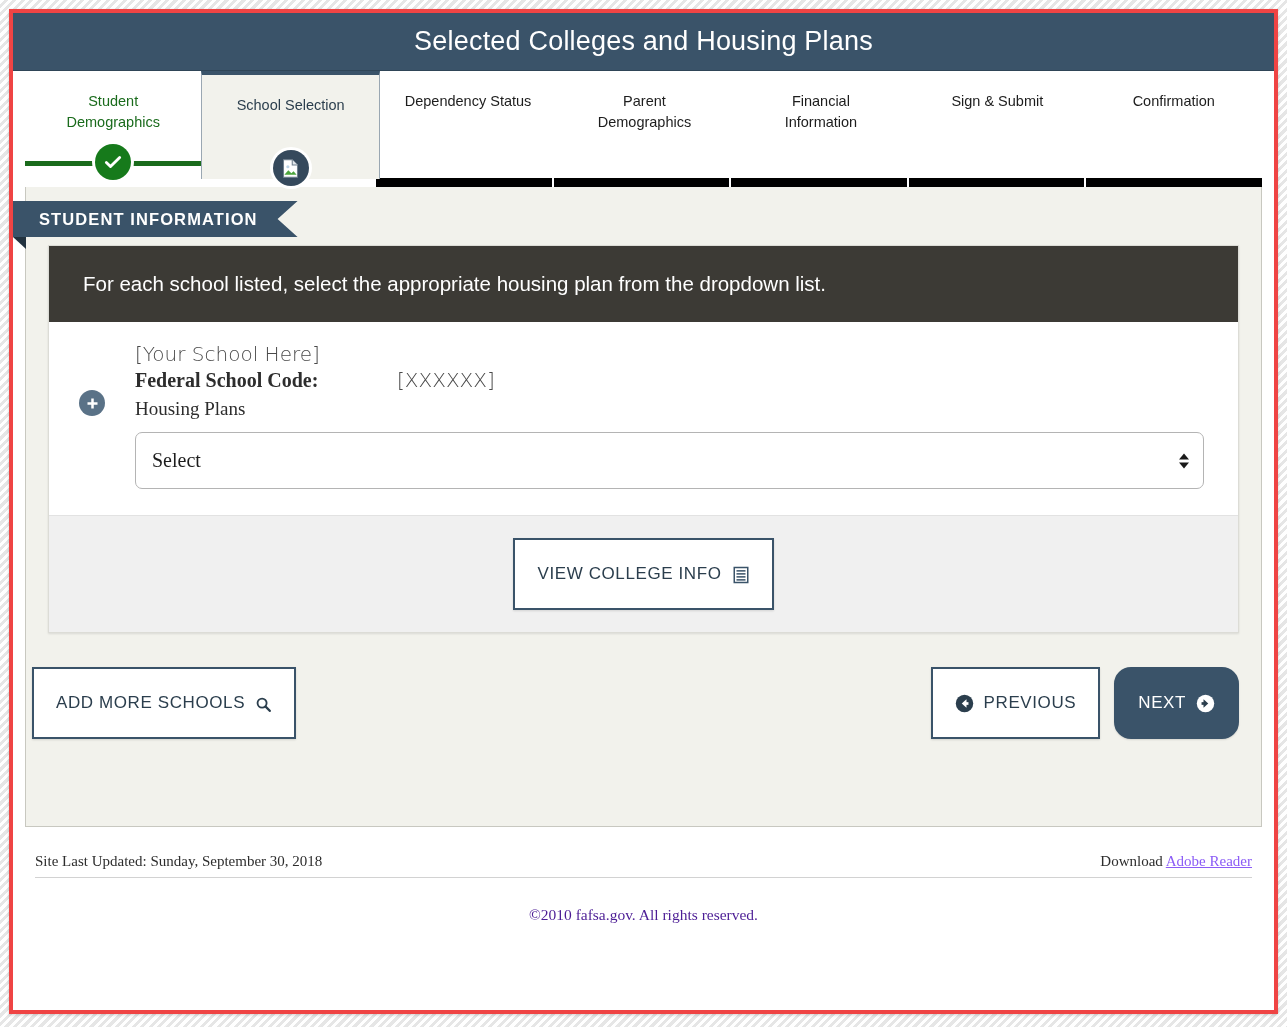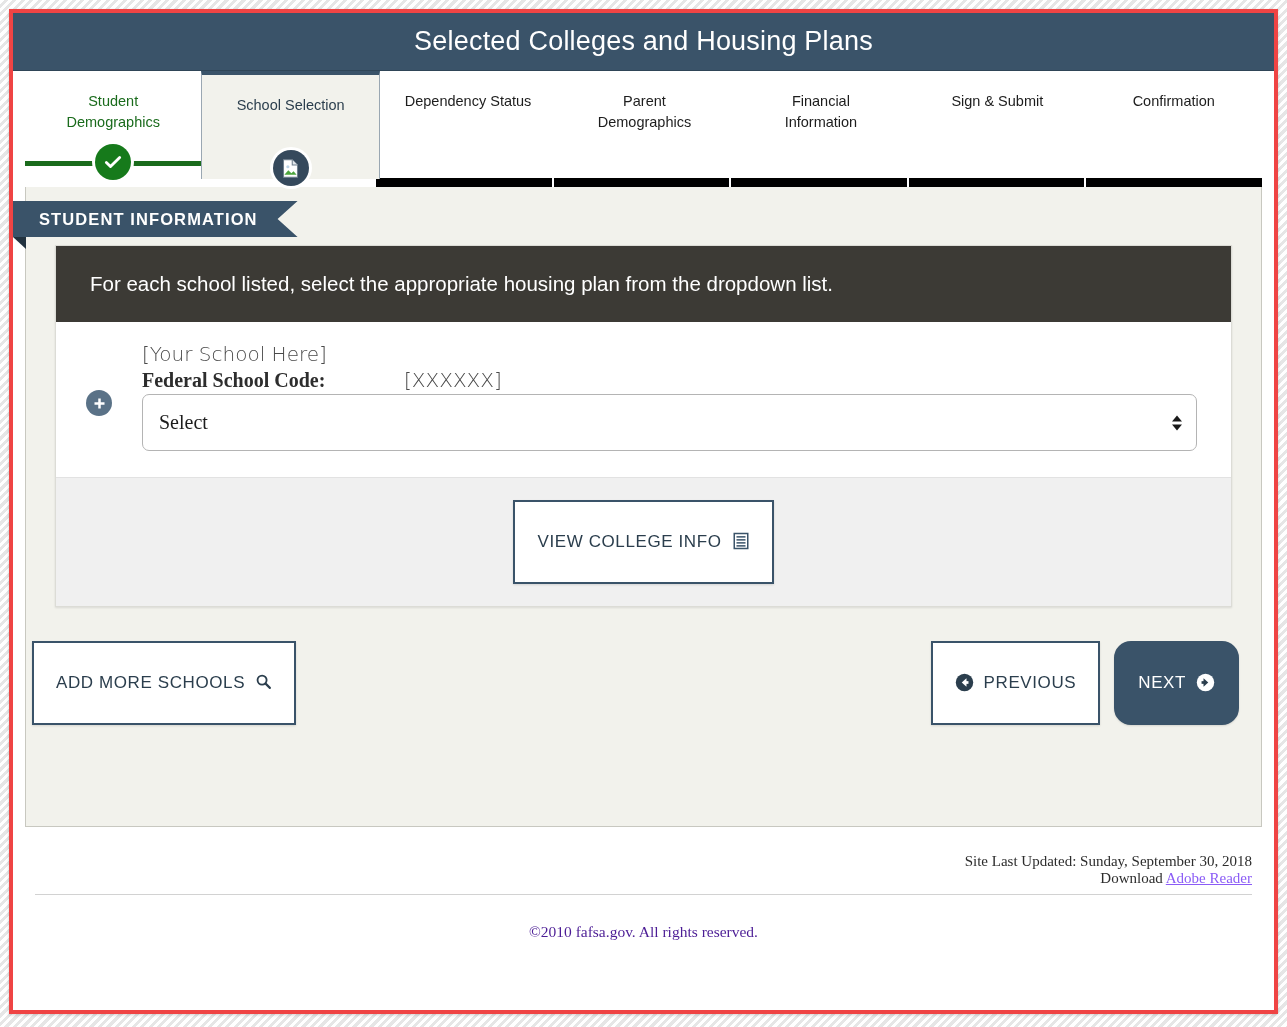--- a/index.html
+++ b/index.html
@@ -160,21 +160,21 @@
     position: absolute;
     left: -13px;
     top: 50px;
     width: 13px; height: 12px;
     background: #22323f;
     clip-path: polygon(0 0, 100% 0, 100% 100%);
   }
 
   
   .card {
-    margin: 0 29px;
+    margin: 0 22px;
     background: #eab308;
     border: 1px solid #dcdcd6;
     box-shadow: 0 1px 2px rgba(0,0,0,0.10);
   }
   .instr {
     background: #3c3a35;
     color: #ffffff;
     font-size: 20.5px;
     padding: 26px 34px;
   }
@@ -256,25 +256,25 @@
     background: #f0f0f0;
     border-top: 1px solid #e2e2e2;
     padding: 22px 0;
     display: flex;
     justify-content: center;
   }
 
   
   .btn {
     display: inline-flex;
-    align-items: flex-start;
+    align-items: flex-end;
     gap: 10px;
     font-size: 17px;
     letter-spacing: 0.6px;
-    padding: 30px 22px;
+    padding: 24px 22px;
     border: 2px solid #3a5369;
     background: #ffffff;
     color: #2b3e4d;
     cursor: pointer;
     font-family: "Liberation Sans", sans-serif;
     box-shadow: 0 1px 2px rgba(0,0,0,0.12);
   }
   .btn.solid {
     background: #3a5369;
     color: #ffffff;
@@ -295,21 +295,20 @@
   .footer { padding: 26px 22px 0 22px; }
   .footline {
     display: flex;
     justify-content: space-between;
     align-items: flex-end;
     border-bottom: 1px solid #d2d2d2;
     padding-bottom: 7px;
     font-family: "Liberation Serif", serif;
     font-size: 15px;
     color: #2d2d2d;
-    flex-direction: column;
   }
   .footline a { color: #8b5cf6; text-decoration: underline; }
   .copyright {
     text-align: center;
     font-family: "Liberation Serif", serif;
     font-size: 15.5px;
     color: #4c1d95;
     padding-top: 28px;
   }
 </style>
@@ -408,20 +407,21 @@
         </div>
 
         <div class="fields">
           <div class="frow">
             <div class="fvalue">[Your School Here]</div>
           </div>
           <div class="frow">
             <div class="flabel">Federal School Code:</div>
             <div class="fvalue">[XXXXXX]</div>
           </div>
+          <div class="hplabel">Housing Plans</div>
 
           <div class="select">
             <span>Select</span>
             <span class="stepper">
               <i class="up"></i>
                 <i class="dn"></i>
             </span>
           </div>
         </div>
       </div>

